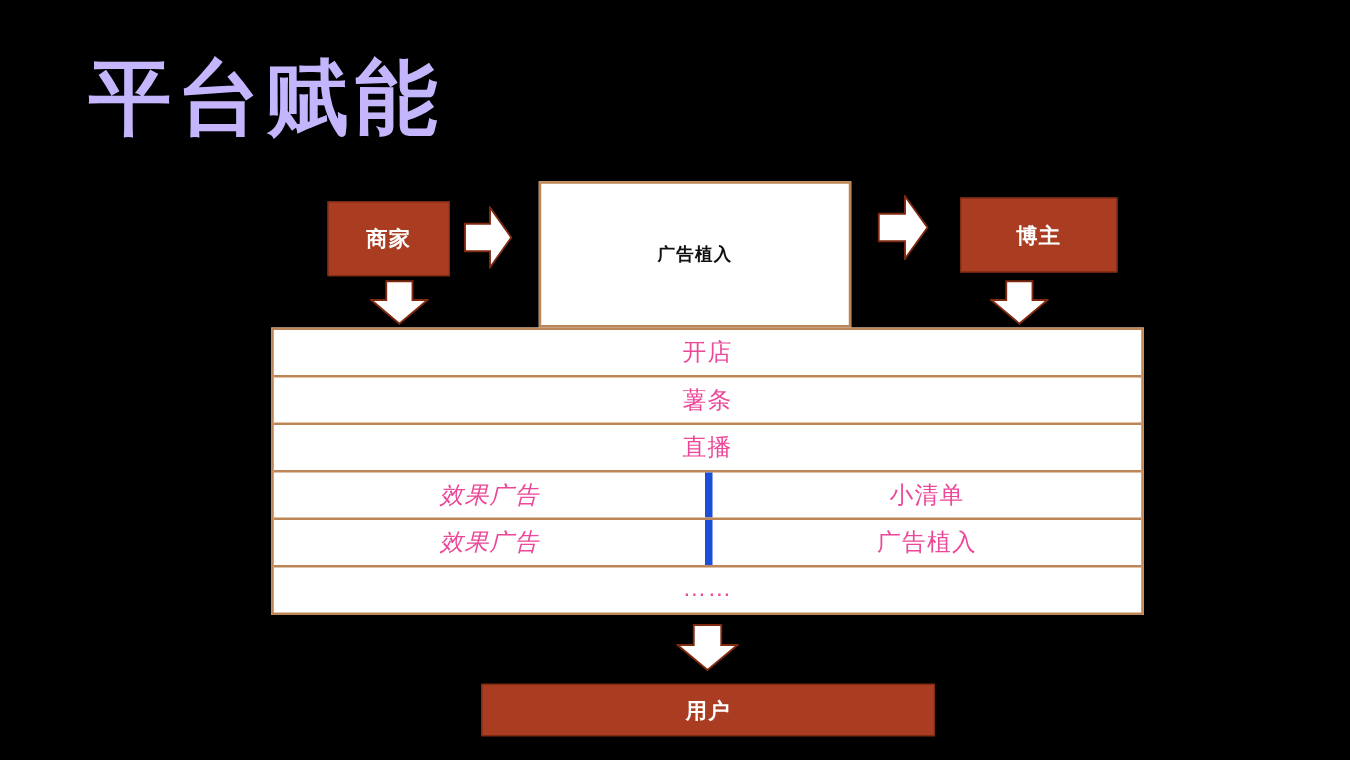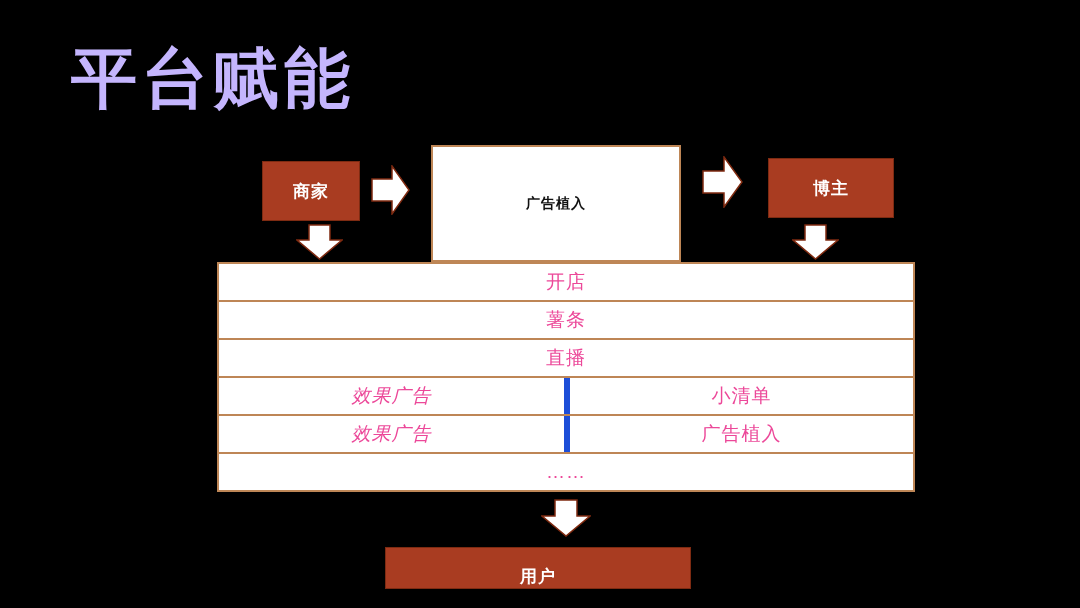--- a/index.html
+++ b/index.html
@@ -34,21 +34,21 @@
     display: flex;
     align-items: center;
     justify-content: center;
     font-size: 17px;
     font-weight: 600;
     box-sizing: border-box;
     letter-spacing: 1px;
   }
   .merchant-box { left: 262px; top: 161px; width: 98px;  height: 60px; }
   .blogger-box  { left: 768px; top: 158px; width: 126px; height: 60px; }
-  .user-box     { left: 385px; top: 547px; width: 306px; height: 42px; align-items: flex-end; }
+  .user-box     { left: 385px; top: 547px; width: 363px; height: 42px; }
   .ad-box {
     position: absolute;
     left: 431px; top: 145px; width: 250px; height: 117px;
     background: #ffffff;
     border: 2px solid #BE8656;
     box-sizing: border-box;
     display: flex;
     align-items: center;
     justify-content: center;
     color: #111111;

